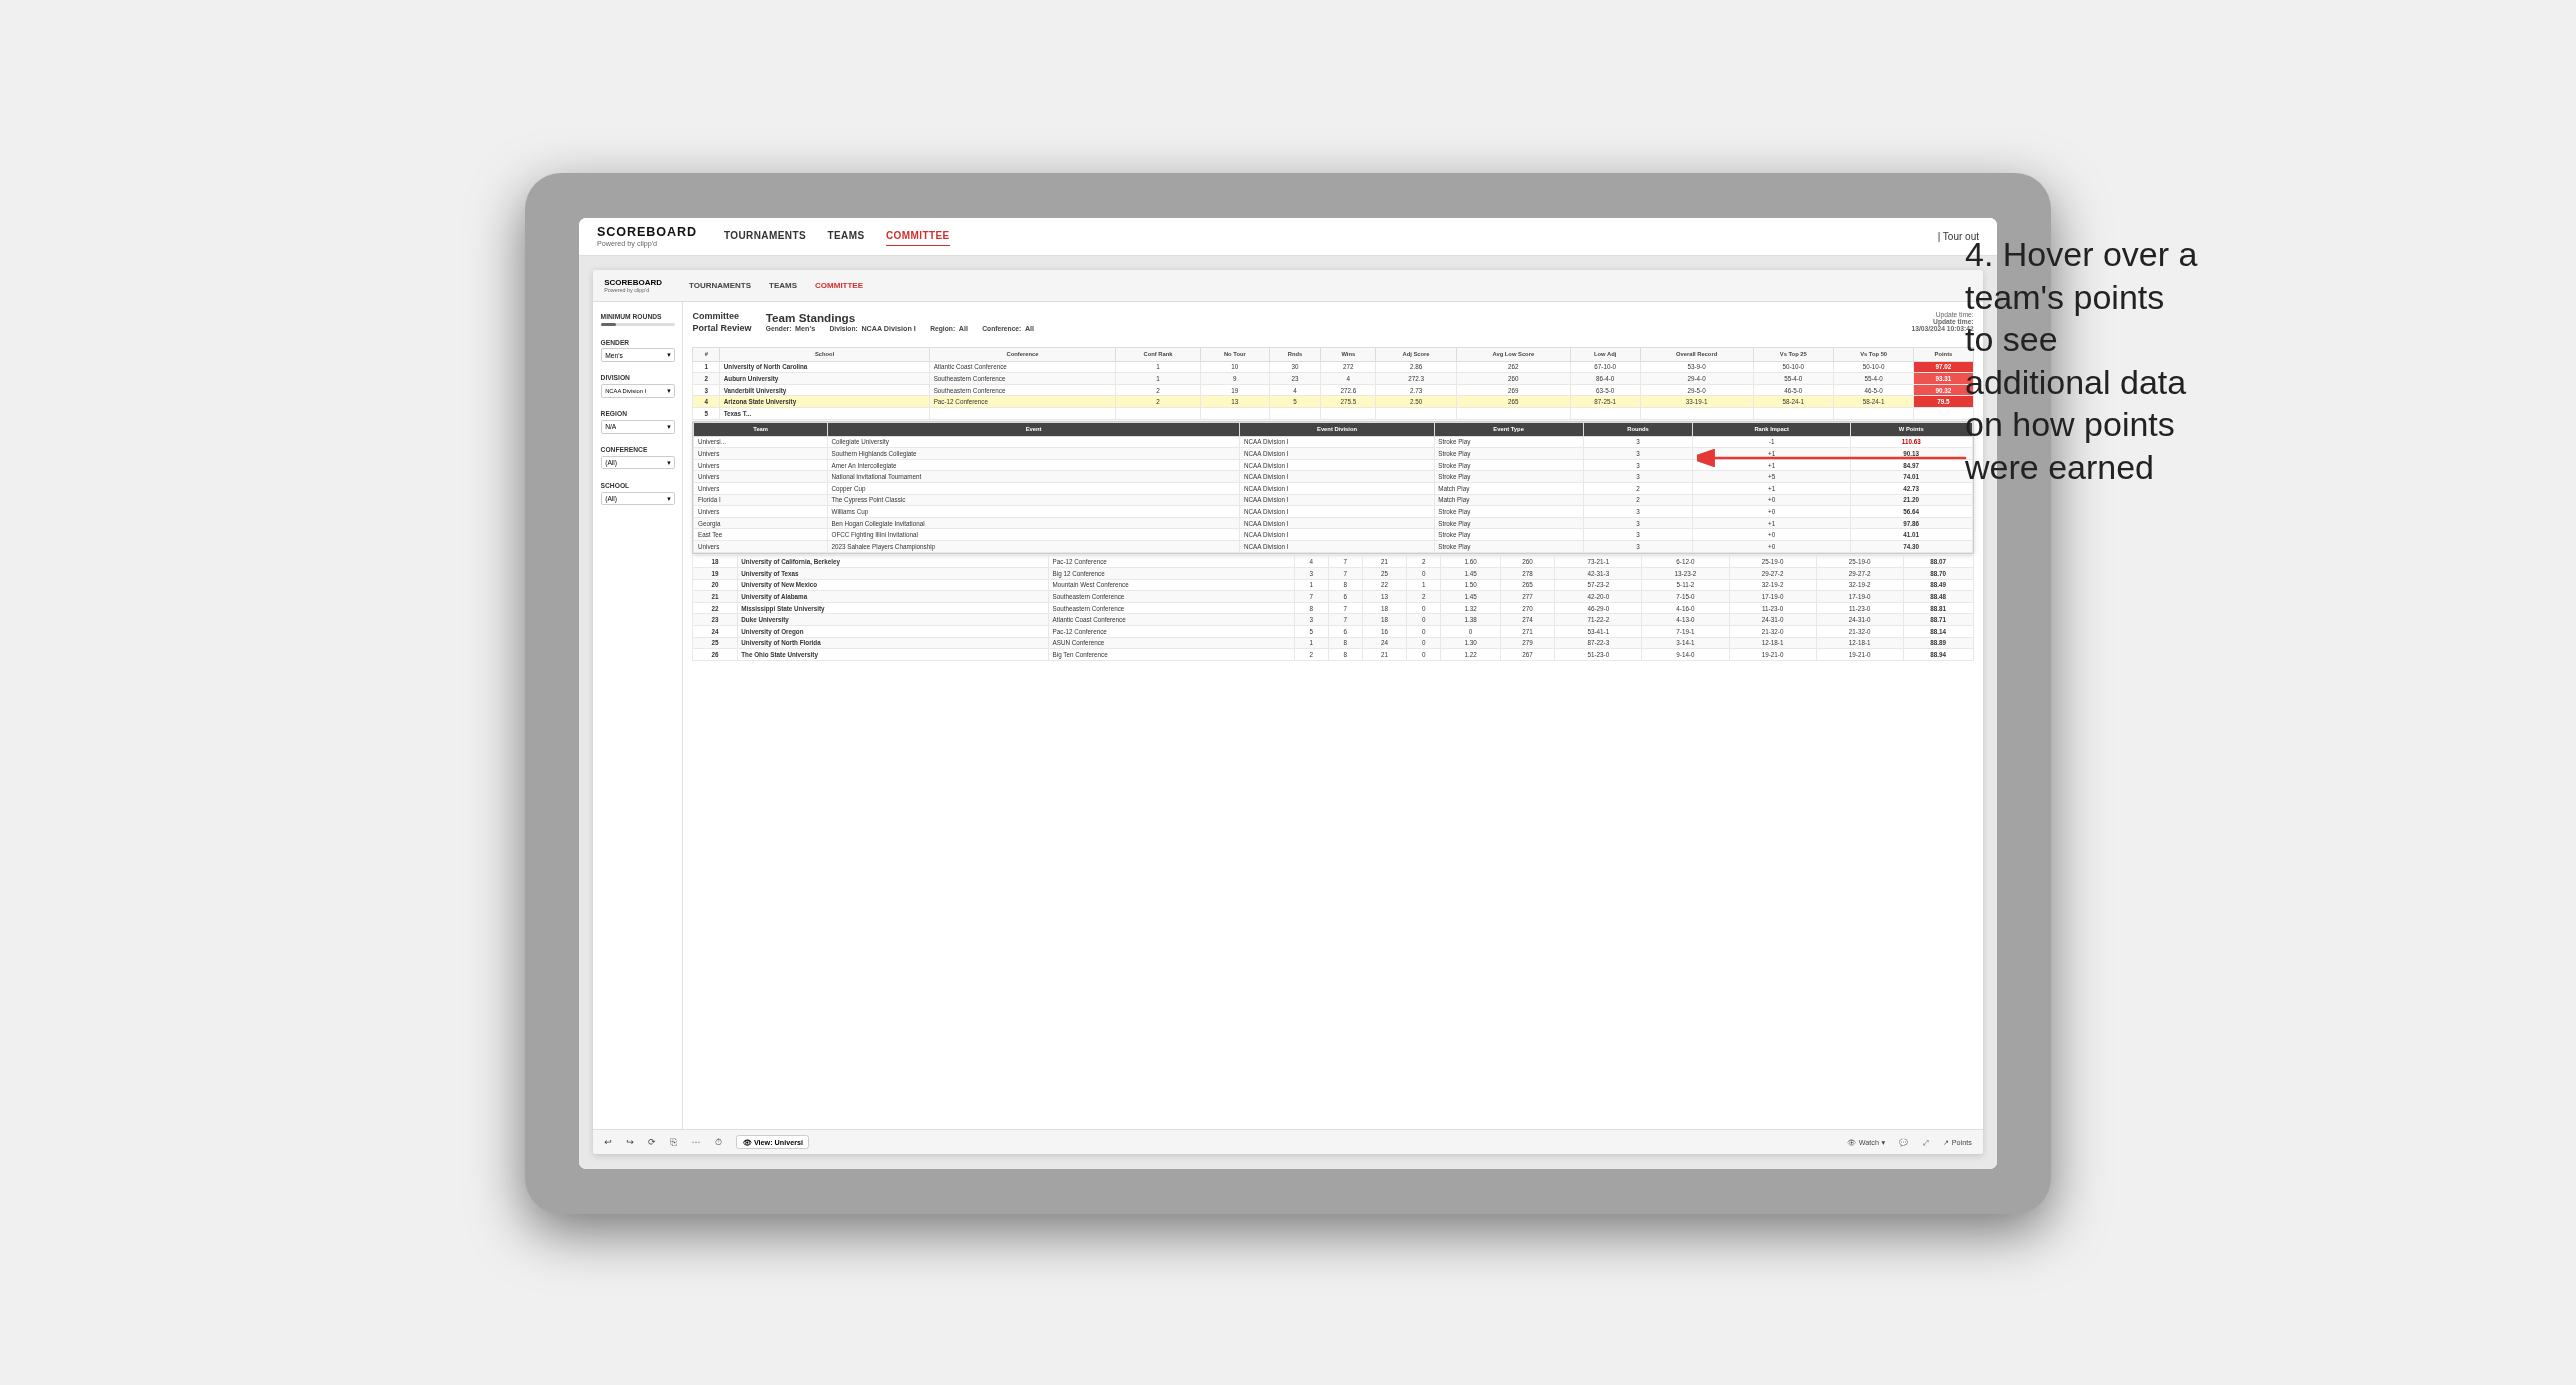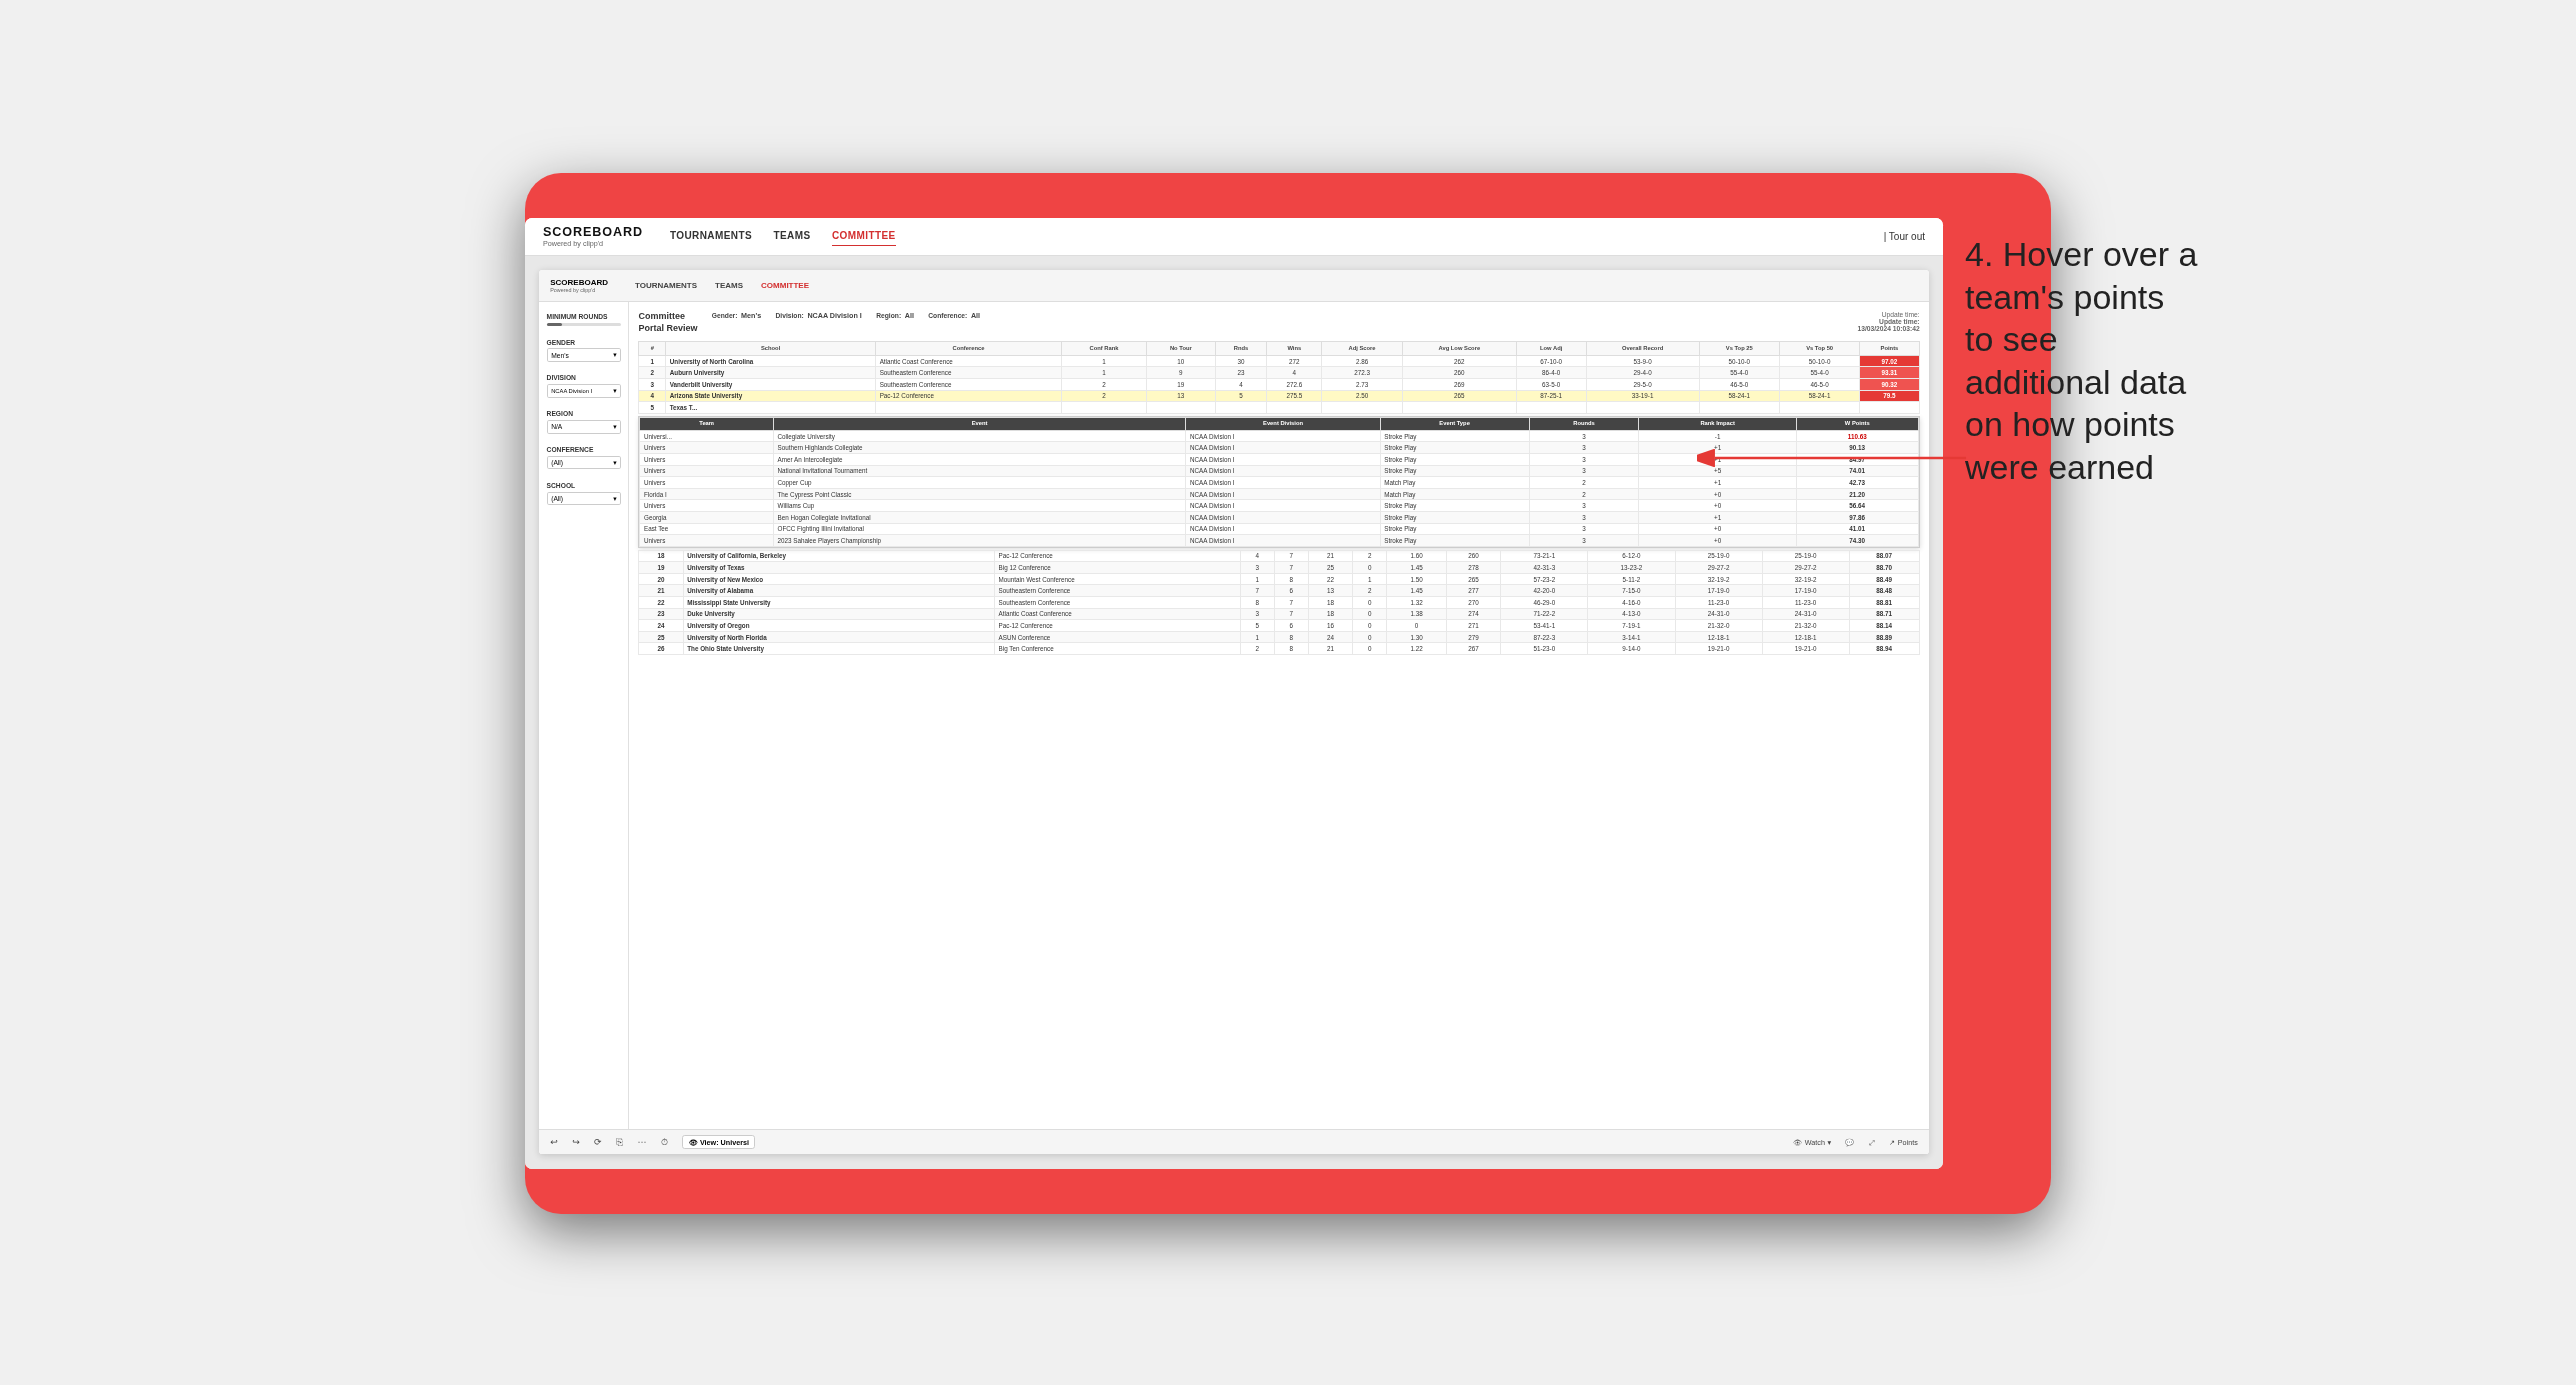--- a/index.html
+++ b/index.html
@@ -10,24 +10,25 @@
       height: 1386px;
       display: flex;
       align-items: center;
       justify-content: center;
       position: relative;
     }
 
     .tablet-outer {
       width: 1526px;
       height: 1041px;
-      background: #ef4444;
+      background: #a3a3a3;
       border-radius: 36px;
       display: flex;
       align-items: center;
+      justify-content: center;
       position: relative;
       box-shadow: 0 18px 54px rgba(0,0,0,0.5);
     }
 
     .tablet-screen {
       width: 1418px;
       height: 951px;
       background: #fff;
       border-radius: 7.2px;
       overflow: hidden;
@@ -458,20 +459,21 @@
             </div>
           </div>
 
           <div class="table-area">
 
             <div class="committee-portal-header">
               <div>
                 <div class="portal-title">Committee<br>Portal Review</div>
               </div>
               <div style="flex:1;margin-left:14.4px;">
+                <div class="standings-title">Team Standings</div>
                 <div class="filter-row">
                   <div class="filter-chip">
                     <span class="filter-chip-label">Gender:</span>
                     <span class="filter-chip-val">Men's</span>
                   </div>
                   <div class="filter-chip">
                     <span class="filter-chip-label">Division:</span>
                     <span class="filter-chip-val">NCAA Division I</span>
                   </div>
                   <div class="filter-chip">

